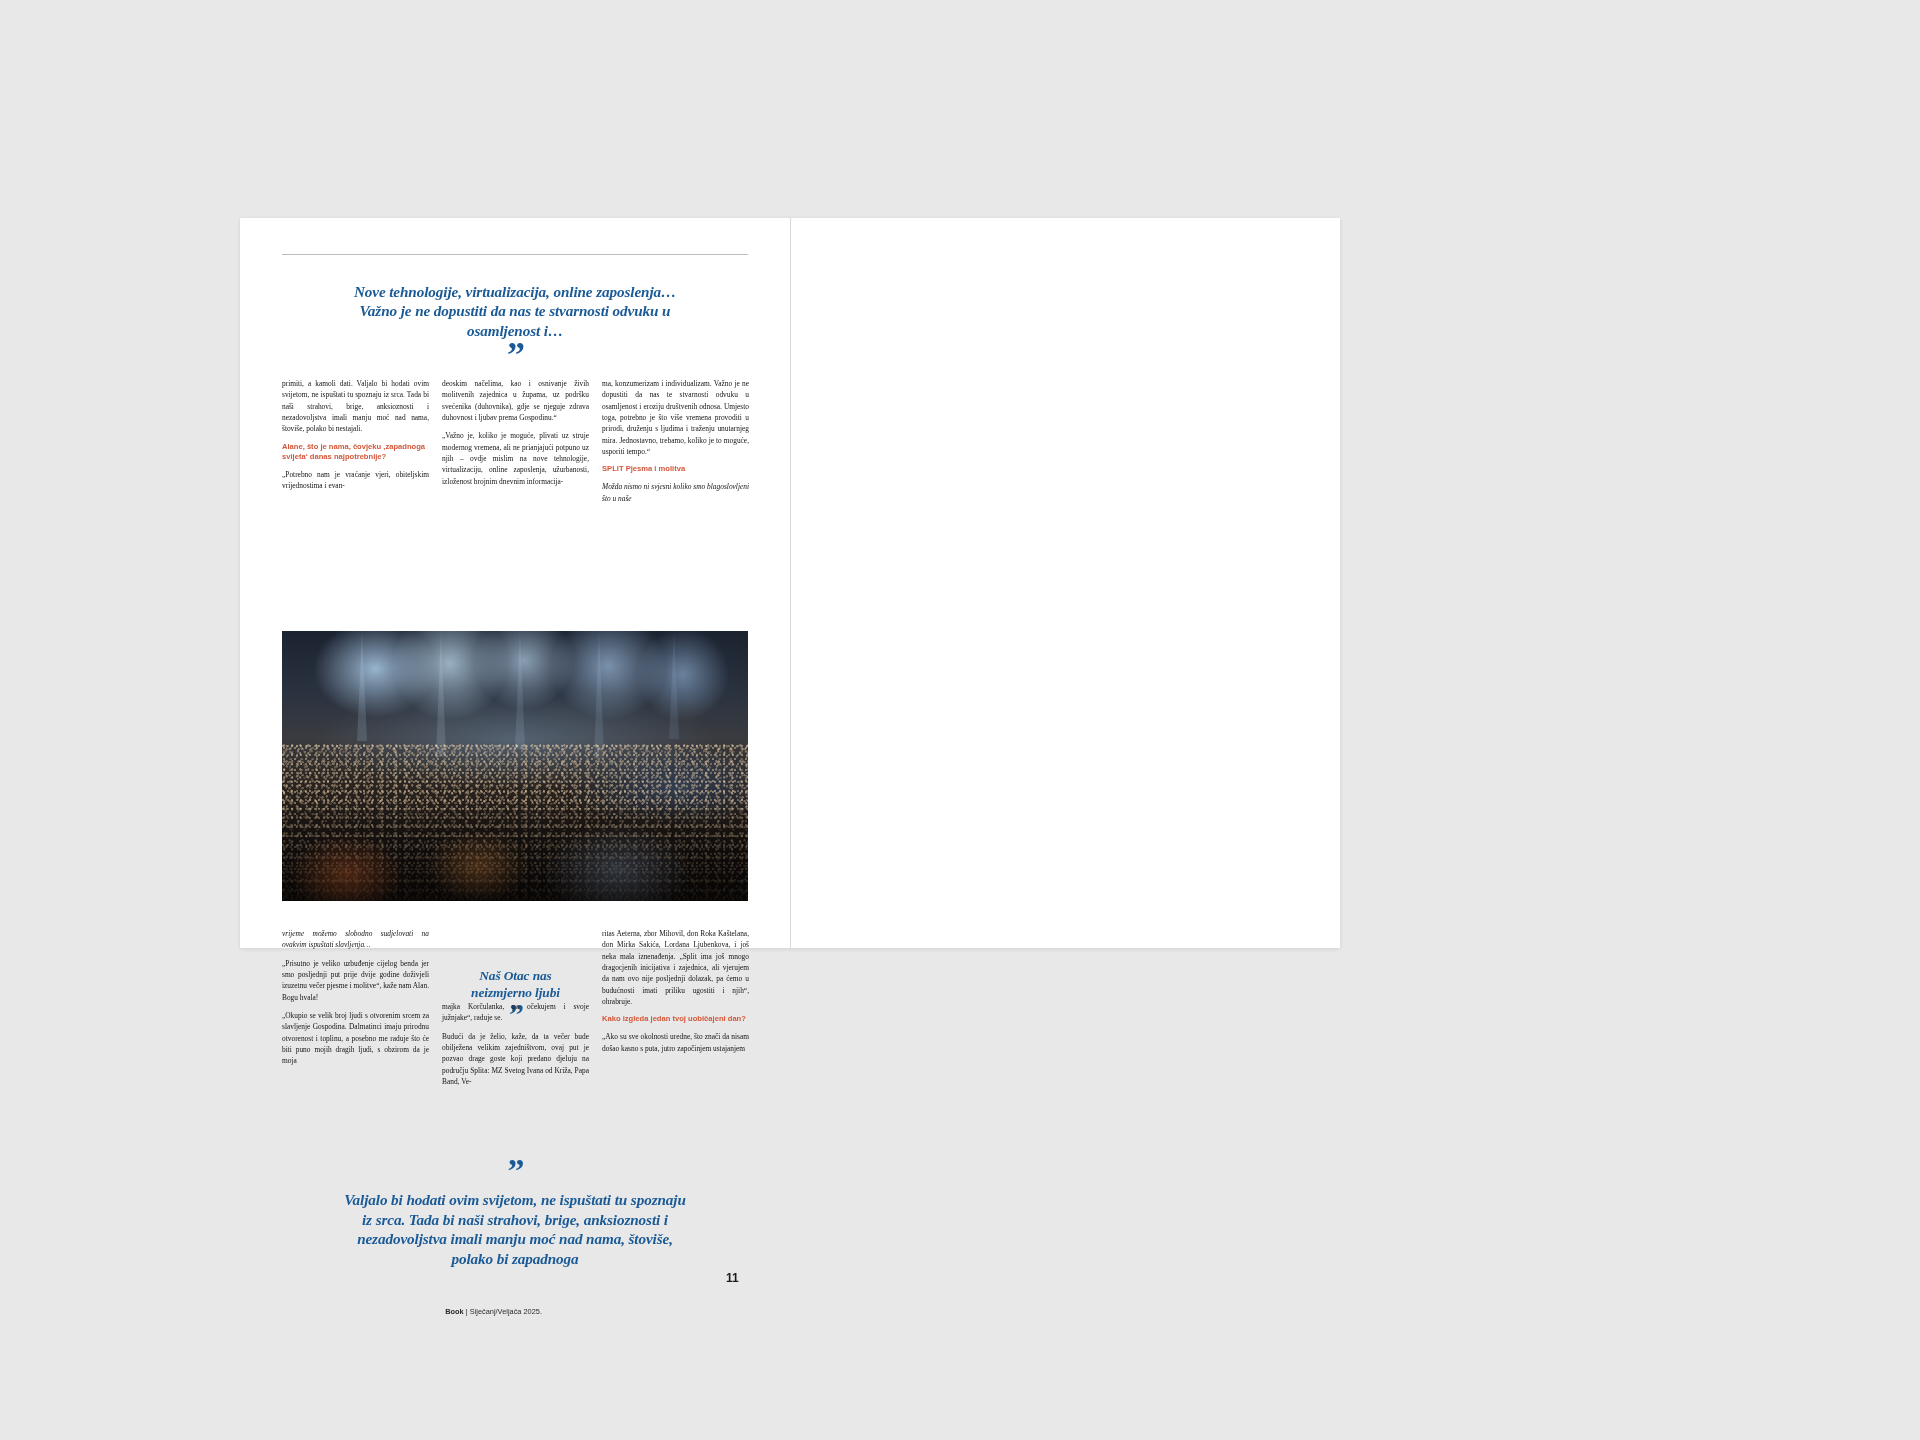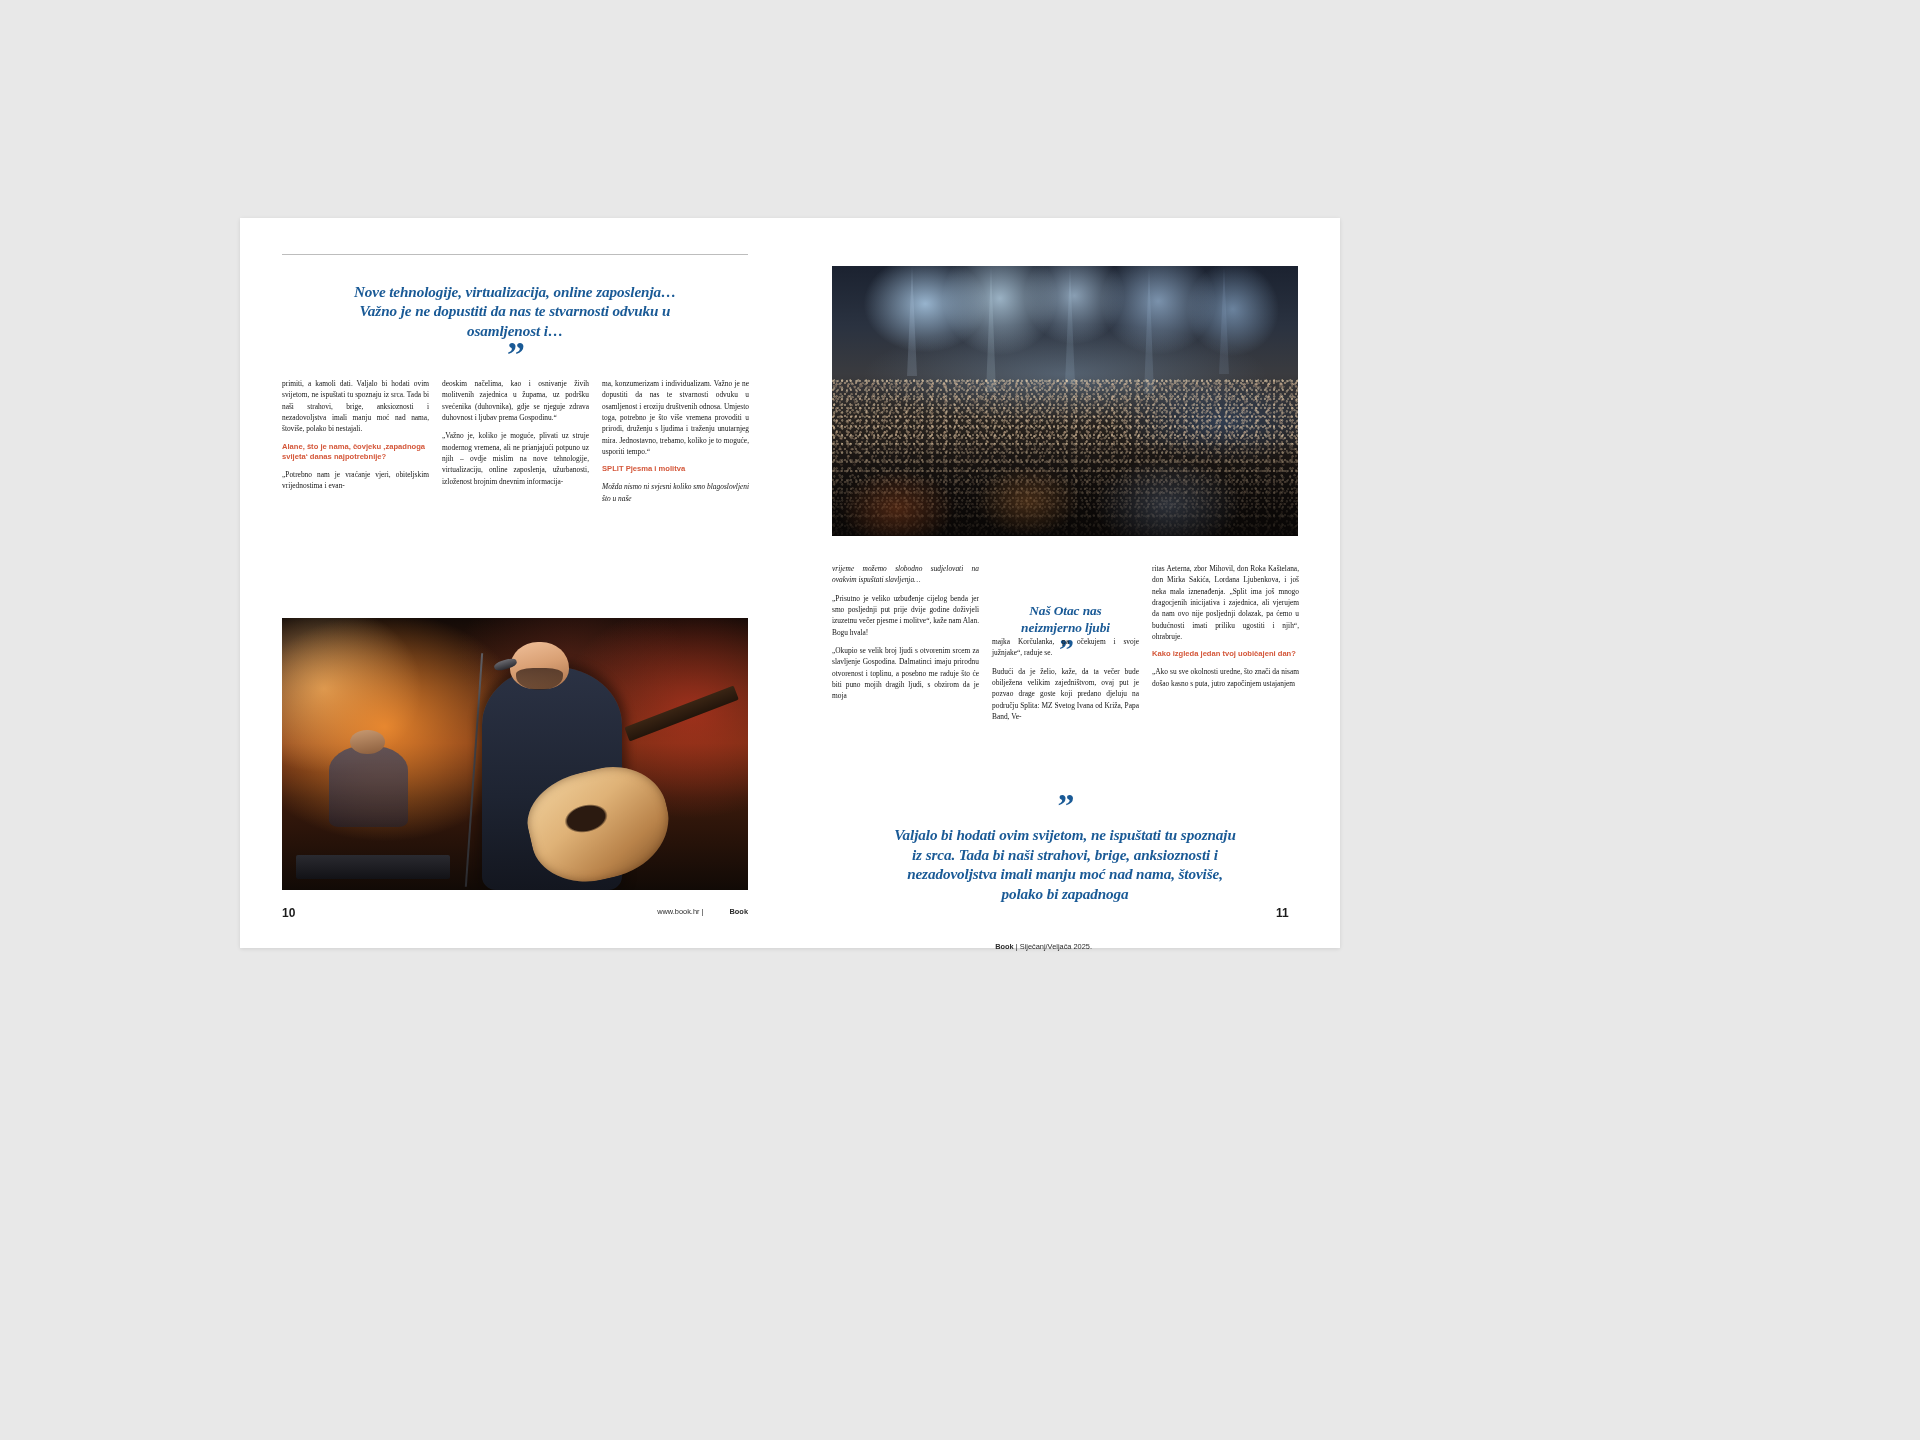--- a/index.html
+++ b/index.html
@@ -15,20 +15,21 @@
     background: #e8e8e8;
     overflow: hidden;
   }
   .spread {
     position: absolute;
     left: 240px; top: 218px;
     width: 1100px; height: 730px;
     display: flex;
     background: #ffffff;
     box-shadow: 0 1px 4px rgba(0,0,0,0.10);
+    flex-direction: column;
   }
   .page {
     position: relative;
     width: 550px; height: 730px;
     background: #ffffff;
   }
   .page.left  { padding: 0; }
   .page.right { padding: 0; }
   .gutter {
     position: absolute;

